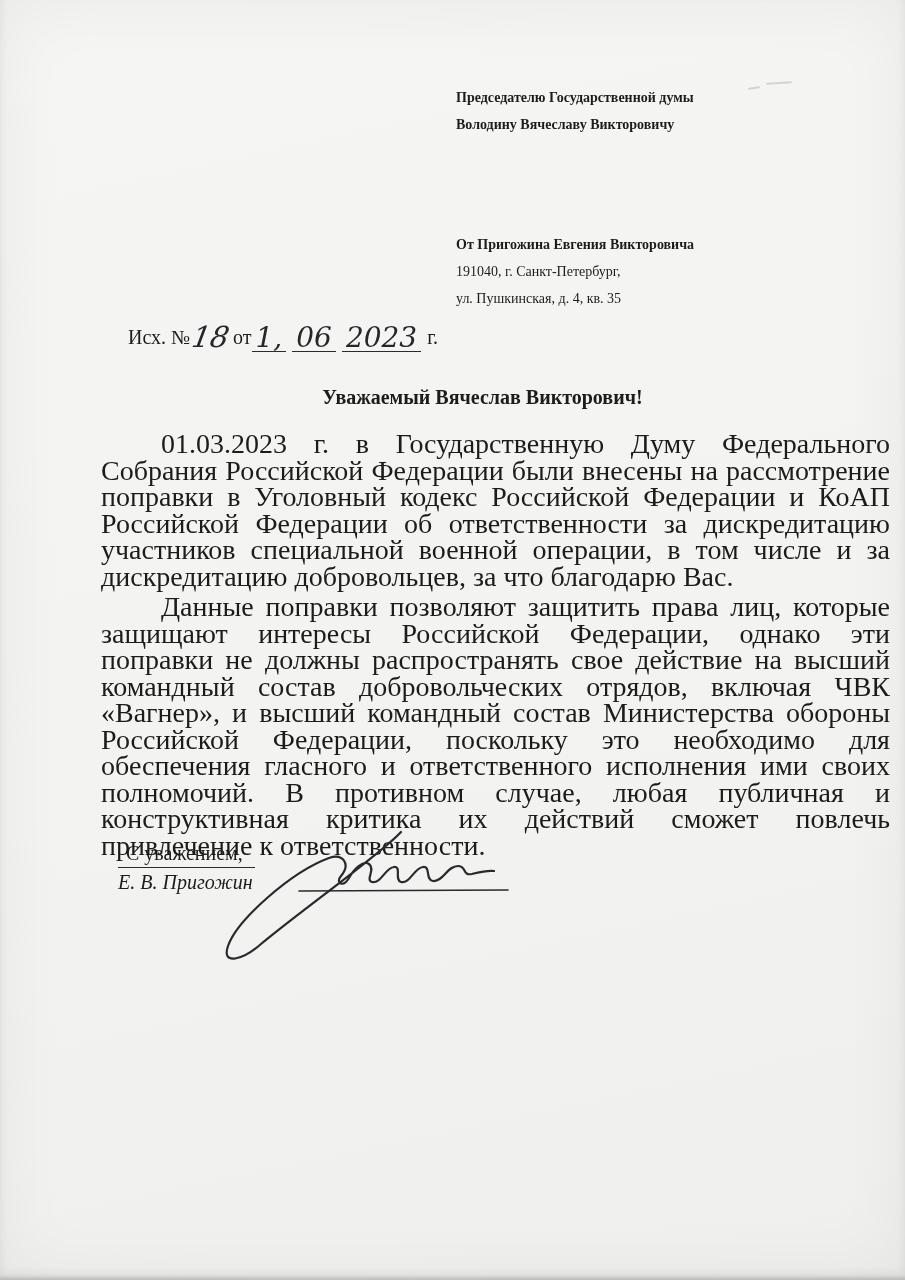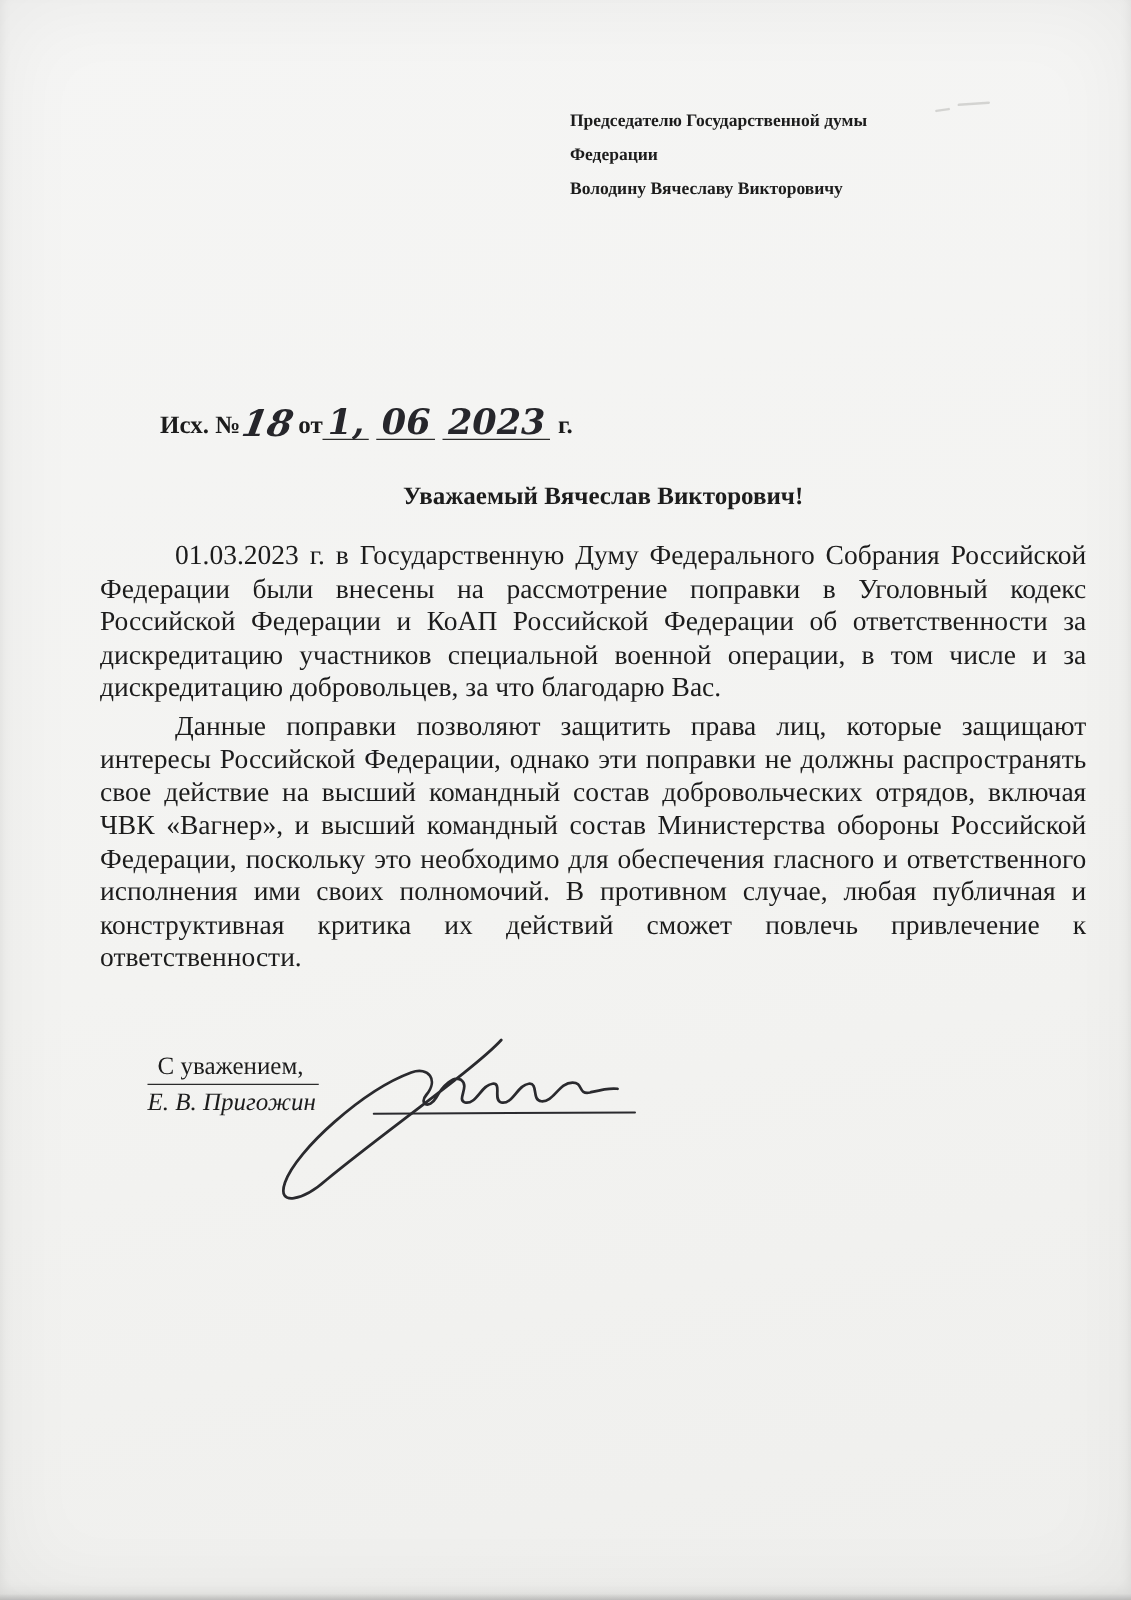--- a/index.html
+++ b/index.html
@@ -16,40 +16,40 @@
   .page::after{
     content:"";position:absolute;left:0;right:0;bottom:0;height:5px;
     background:linear-gradient(rgba(0,0,0,0),rgba(0,0,0,0.14));
   }
   .addr-block{position:absolute;left:456px;width:430px;font-size:14px;line-height:27px;}
   .addr-block .b{font-weight:bold;}
   .recipient{top:84px;}
   .sender{top:231px;}
   .ref-line{
     position:absolute;left:128px;top:326px;font-size:20px;
-    display:flex;align-items:flex-end;white-space:nowrap;font-weight:bold;
+    display:flex;white-space:nowrap;
   }
   .hand{
     font-family:"DejaVu Serif",serif;font-style:italic;
     color:#26262b;transform:skewX(-10deg);display:inline-block;
   }
   .ref-num{font-size:29px;line-height:22px;margin:0 4px 2px 2px;}
   .ref-ot{}
   .date-seg{
     border-bottom:1.6px solid #2b2b2b;display:inline-block;
     font-size:28px;line-height:24px;padding:0 4px 1px 4px;margin-right:6px;
     font-family:"DejaVu Serif",serif;font-style:italic;color:#26262b;
   }
   .salutation{
     position:absolute;left:88px;top:386px;width:789px;
     text-align:center;font-weight:bold;font-size:20px;
   }
   .body-text{
-    position:absolute;left:80px;top:431px;width:789px;
-    font-size:22px;line-height:26.5px;text-align:justify;
+    position:absolute;left:101px;top:431px;width:789px;
+    font-size:28px;line-height:26.5px;text-align:justify;
   }
   .body-text p{margin:0 0 4px 0;text-indent:60px;}
   .closing{position:absolute;left:118px;top:841px;font-size:20px;line-height:25px;}
   .regards{display:inline-block;border-bottom:1.7px solid #2b2b2b;padding:0 12px 1px 8px;}
   .name{display:block;margin-top:2px;font-style:italic;}
   .sig-wrap{position:absolute;left:195px;top:820px;width:320px;height:150px;}
   .pencil-mark{
     position:absolute;left:748px;top:80px;width:46px;height:12px;opacity:0.3;
   }
   .pencil-mark i{
@@ -63,24 +63,28 @@
 
 <div class="page">
 
   <div class="pencil-mark">
       <i></i>
       <i></i>
     </div>
 
   <div class="addr-block recipient">
     <div class="b">Председателю Государственной думы</div>
-    <div class="b">Федерации</div>
     <div class="b">Володину Вячеславу Викторовичу</div>
   </div>
 
+  <div class="addr-block sender">
+    <div class="b">От Пригожина Евгения Викторовича</div>
+    <div>191040, г. Санкт-Петербург,</div>
+    <div>ул. Пушкинская, д. 4, кв. 35</div>
+  </div>
 
   <div class="ref-line">
     <span>Исх. №</span>
     <span class="hand ref-num">18</span>
     <span class="ref-ot">от</span>
     <span class="date-seg">1,</span>
     <span class="date-seg">06</span>
     <span class="date-seg">2023</span>
     <span>г.</span>
   </div>

